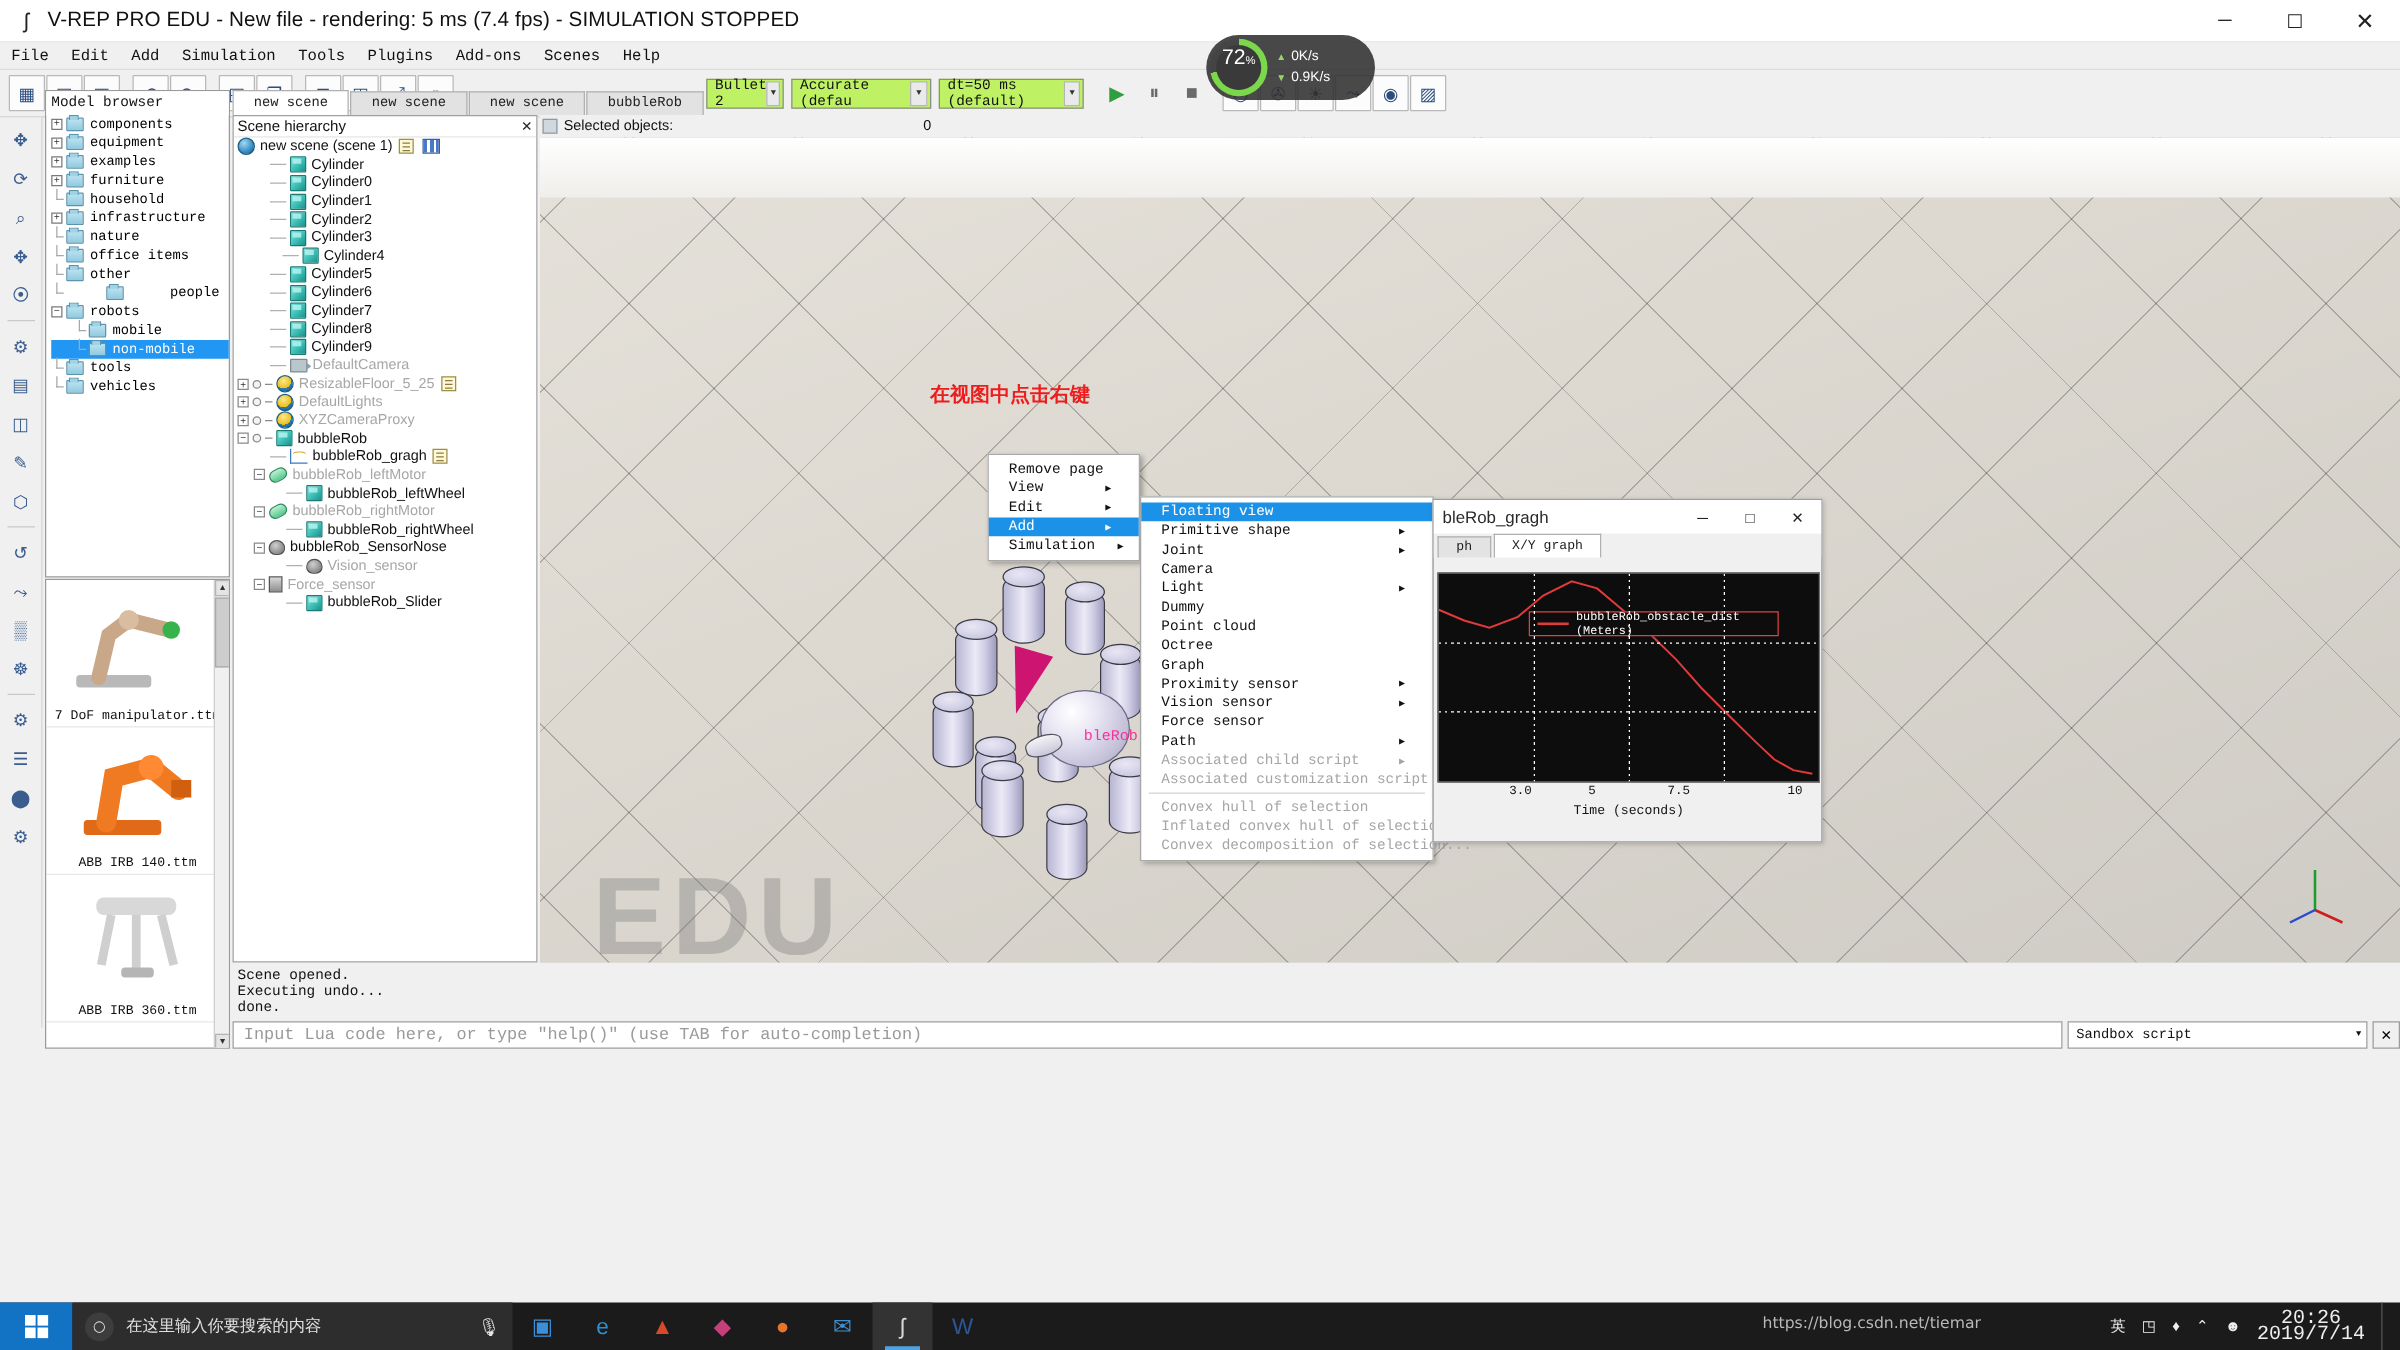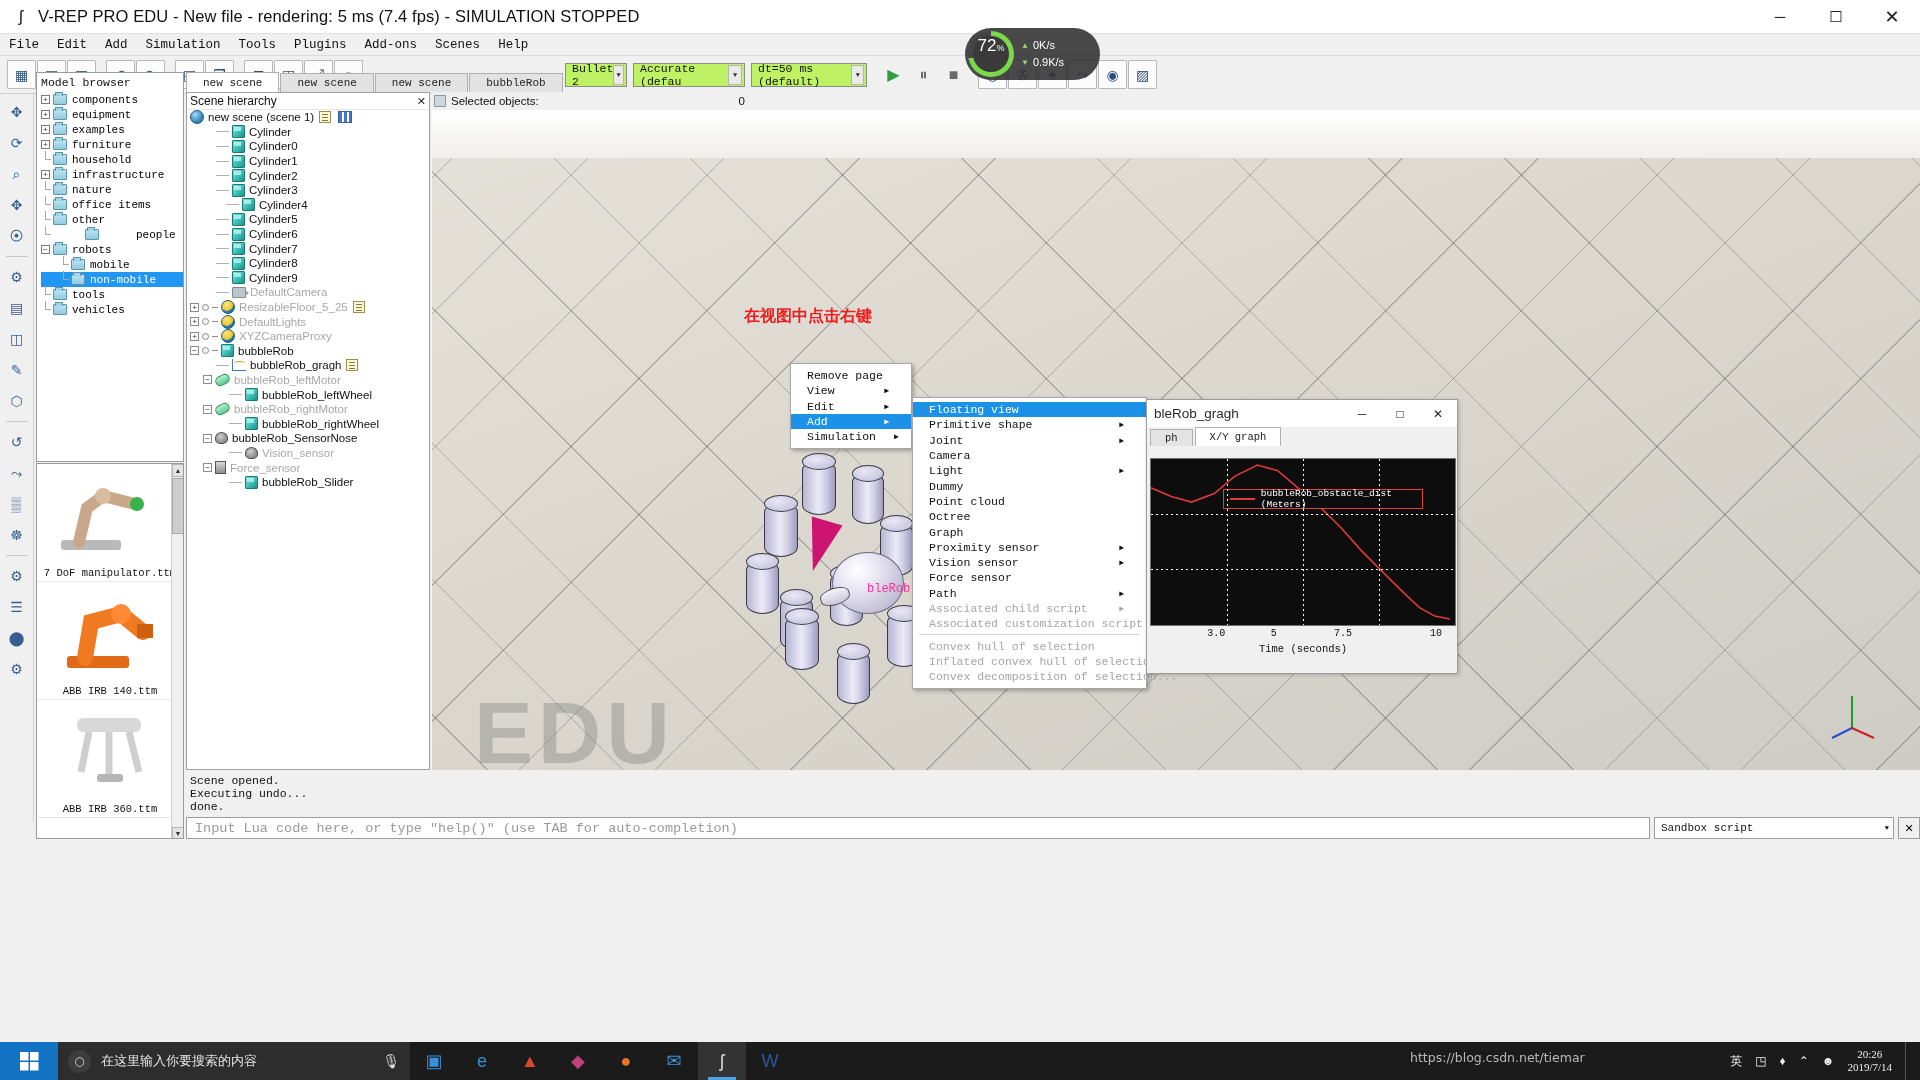--- a/index.html
+++ b/index.html
@@ -432,22 +432,22 @@
   }
   .tb-app.active { background:#333; }
   .tb-app .underline {
     position:absolute; bottom:0; left:10px; width:28px; height:3px; background:#4fa3e3;
   }
   #tray {
     margin-left:auto; display:flex; align-items:center; gap:13px;
     color:#eee; font-size:12px; padding-right:8px;
   }
   #tray .clock {
-    font-size:11px; line-height:13px; text-align:center;
-    font-family:Liberation Serif, serif;
+    font-size:16px; line-height:13px; text-align:center;
+    font-family:Liberation Mono, monospace;
   }
   #tray .showdesk { width:7px; height:38px; border-left:1px solid #555; }
   .blogwm {
     position:absolute; left:1410px; top:1050px; font-size:12.5px; color:#b8b8b8;
     font-family:"DejaVu Sans", sans-serif;
   }
 </style>
 </head>
 <body>
 

